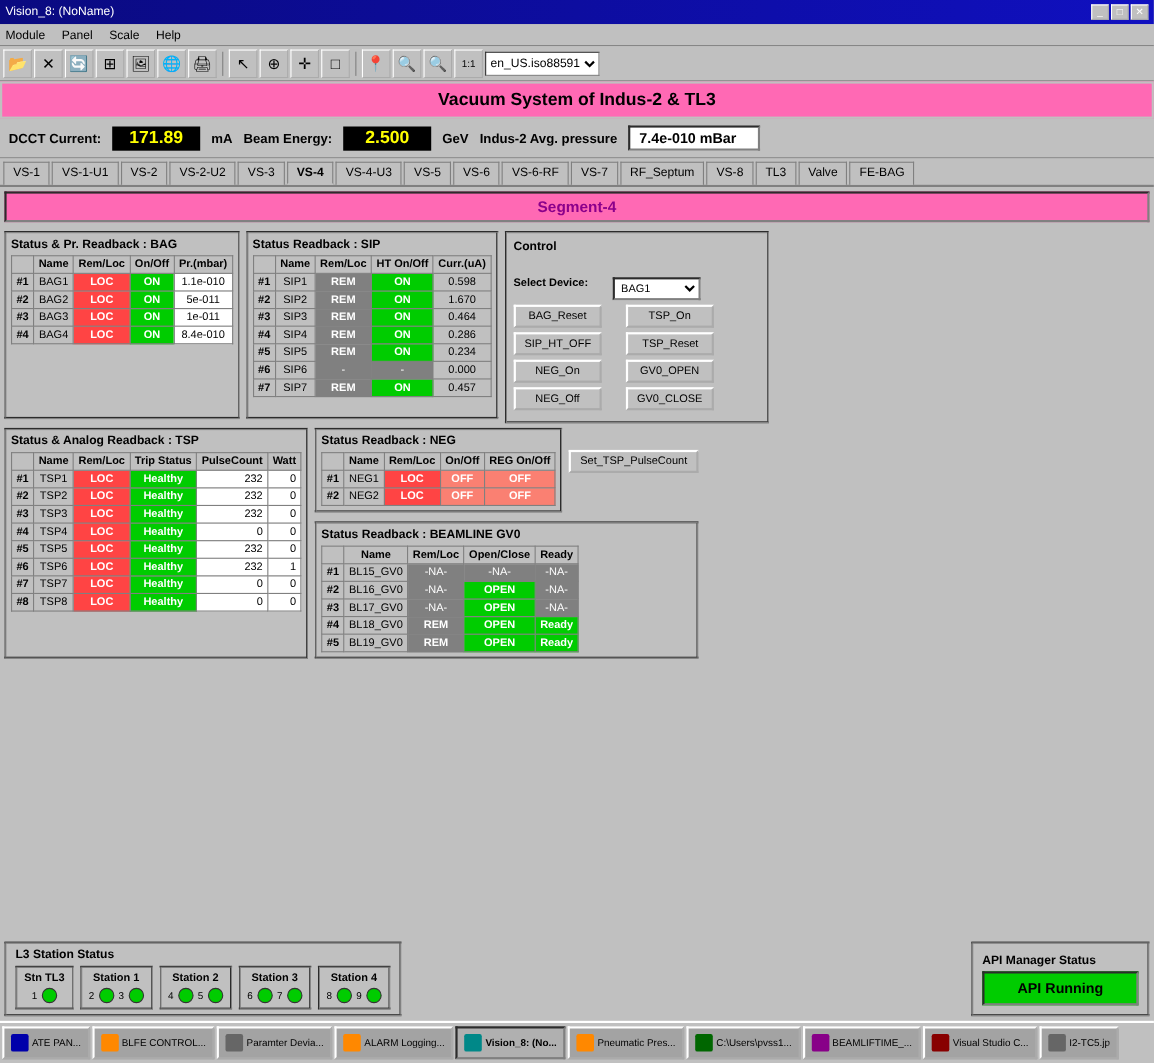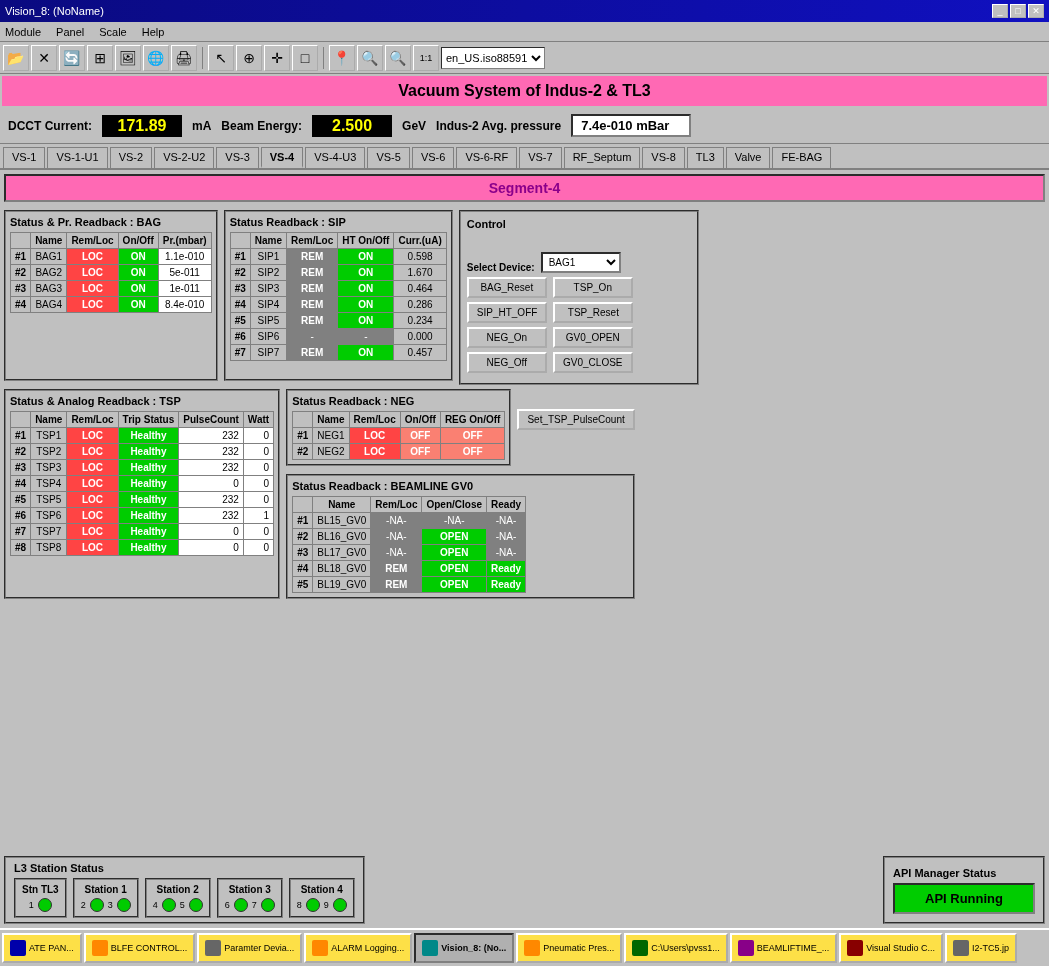--- a/index.html
+++ b/index.html
@@ -56,29 +56,29 @@
     .cell-healthy { background: #00cc00; color: white; font-weight: bold; }
     .cell-value { background: white; }
     .cell-dash { background: #808080; color: white; }
     .cell-open { background: #00cc00; color: white; font-weight: bold; }
     .cell-ready { background: #00cc00; color: white; font-weight: bold; }
     .cell-na { background: #808080; color: white; }
     
     
     .control-panel { border: 2px groove #808080; background: #c0c0c0; padding: 6px; }
     .control-title { font-size: 11px; font-weight: bold; margin-bottom: 22px; }
-    .control-row { display: flex; align-items: flex-end; gap: 6px; margin-bottom: 4px; }
+    .control-row { display: flex; align-items: flex-start; gap: 22px; margin-bottom: 4px; }
     .ctrl-btn { padding: 3px 8px; background: #c0c0c0; border: 2px outset #fff; font-size: 10px; cursor: pointer; min-width: 80px; text-align: center; }
     .ctrl-btn:disabled { color: #808080; }
     .select-device-label { font-size: 10px; font-weight: bold; }
     .device-select { background: white; border: 2px inset #808080; padding: 2px; font-size: 10px; min-width: 80px; }
     
     
     .taskbar { position: absolute; bottom: 0; left: 0; right: 0; height: 38px; background: #c0c0c0; border-top: 2px solid #fff; display: flex; align-items: center; padding: 2px; gap: 2px; }
-    .taskbar-btn { padding: 2px 6px; background: #fde047; border: 2px outset #fff; font-size: 9px; cursor: pointer; height: 30px; display: flex; align-items: center; gap: 3px; max-width: 120px; overflow: hidden; }
+    .taskbar-btn { padding: 2px 6px; background: #a3a3a3; border: 2px outset #fff; font-size: 9px; cursor: pointer; height: 30px; display: flex; align-items: center; gap: 3px; max-width: 120px; overflow: hidden; }
     .taskbar-btn.active { border: 2px inset #808080; background: #b0b0b0; font-weight: bold; }
     .taskbar-icon { width: 16px; height: 16px; background: #ff6600; border-radius: 2px; flex-shrink: 0; }
     .taskbar-icon.blue { background: #0000aa; }
     .taskbar-icon.green { background: #006600; }
     .taskbar-icon.orange { background: #ff8800; }
     .taskbar-icon.purple { background: #880088; }
     .taskbar-icon.teal { background: #008888; }
     .taskbar-icon.red { background: #880000; }
     .taskbar-icon.gray { background: #666; }
   </style>

